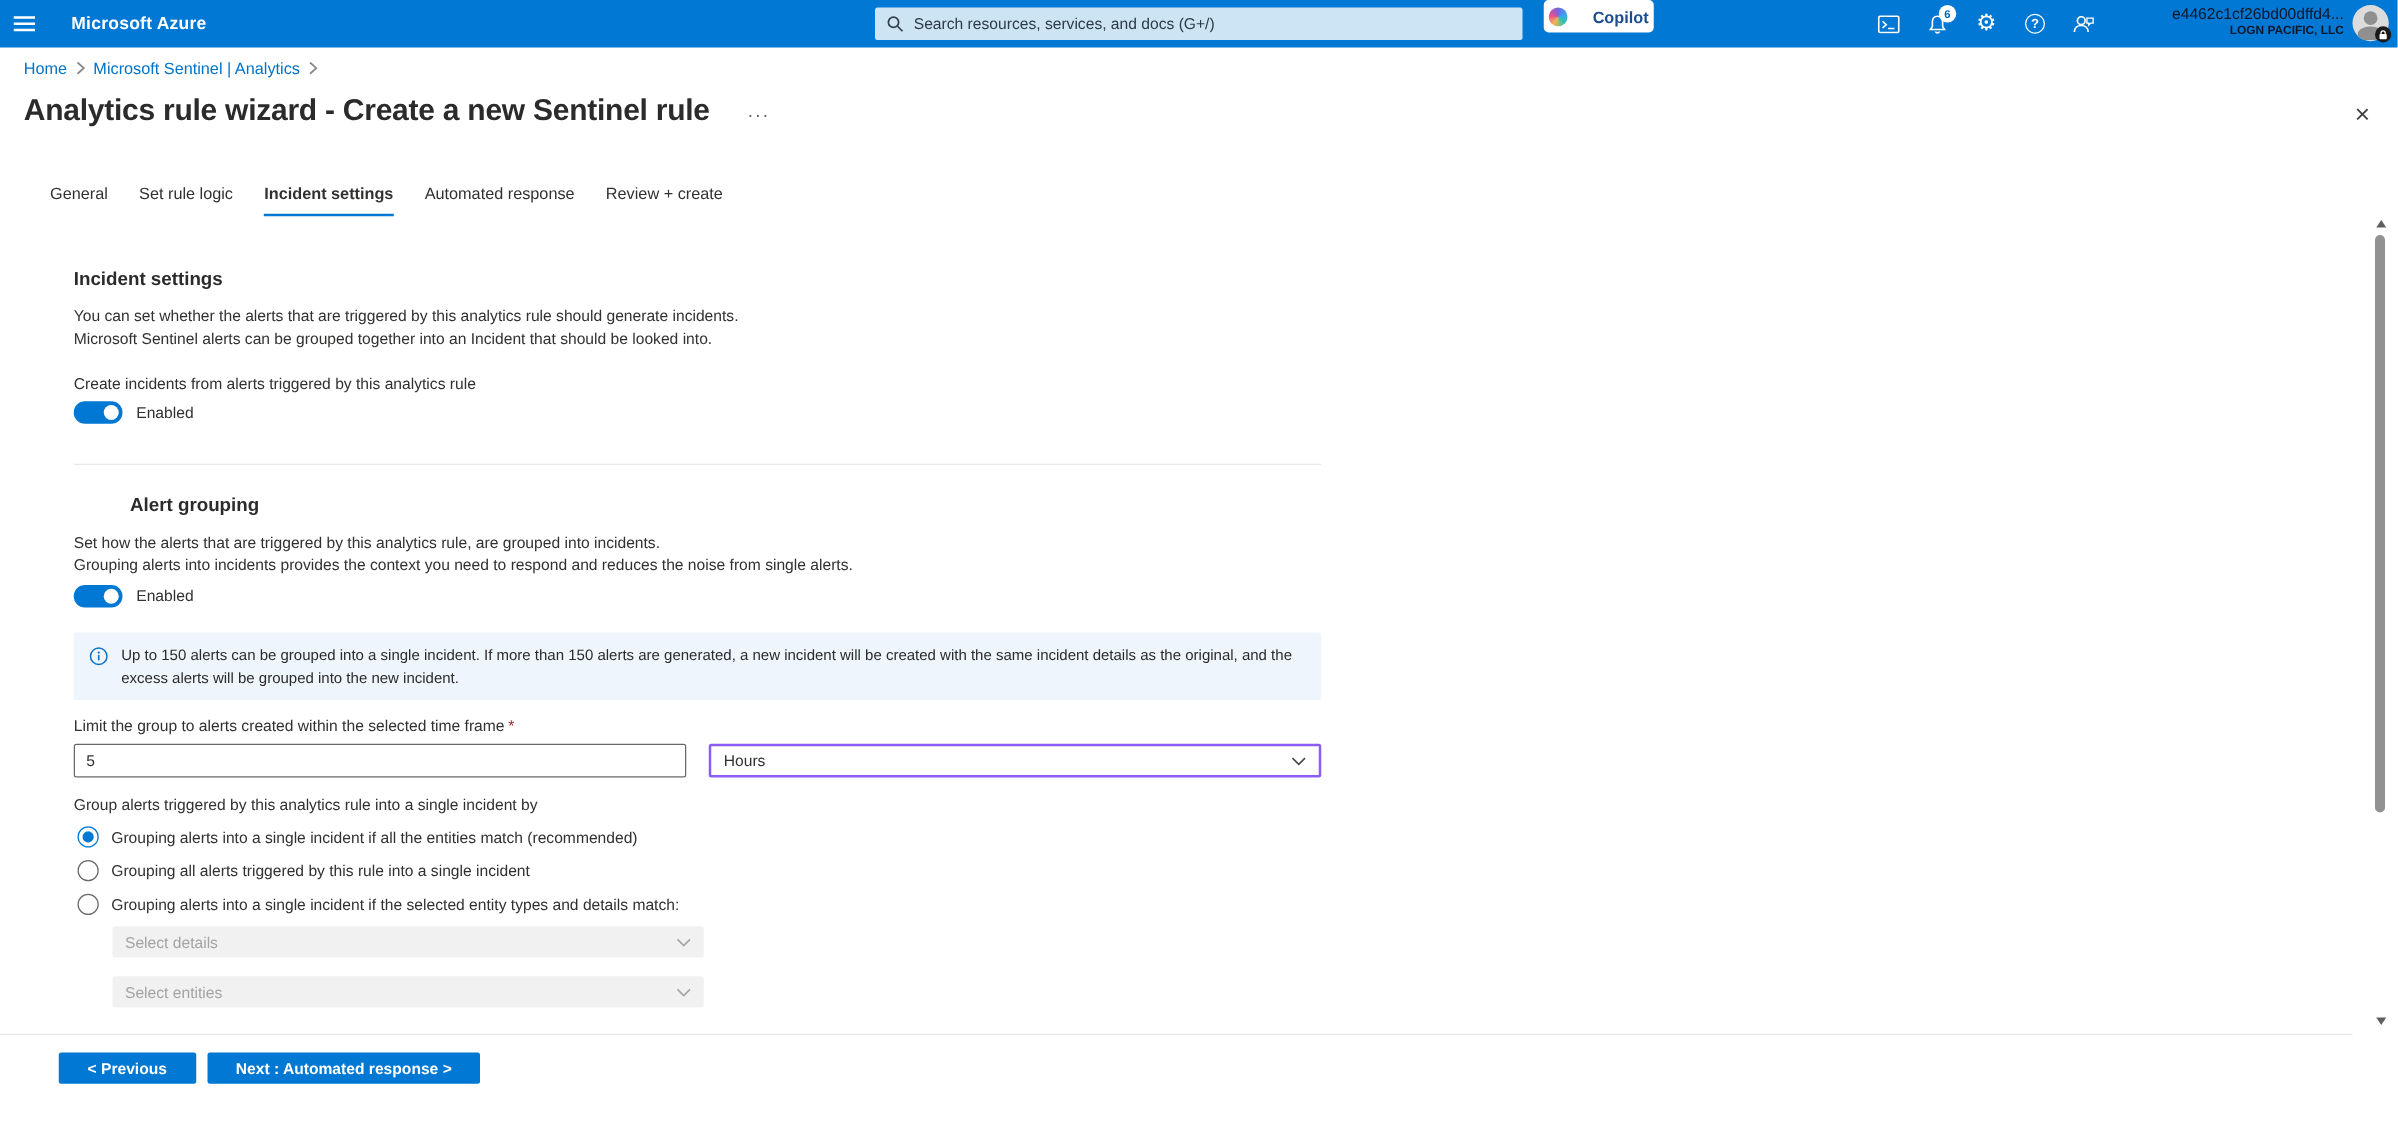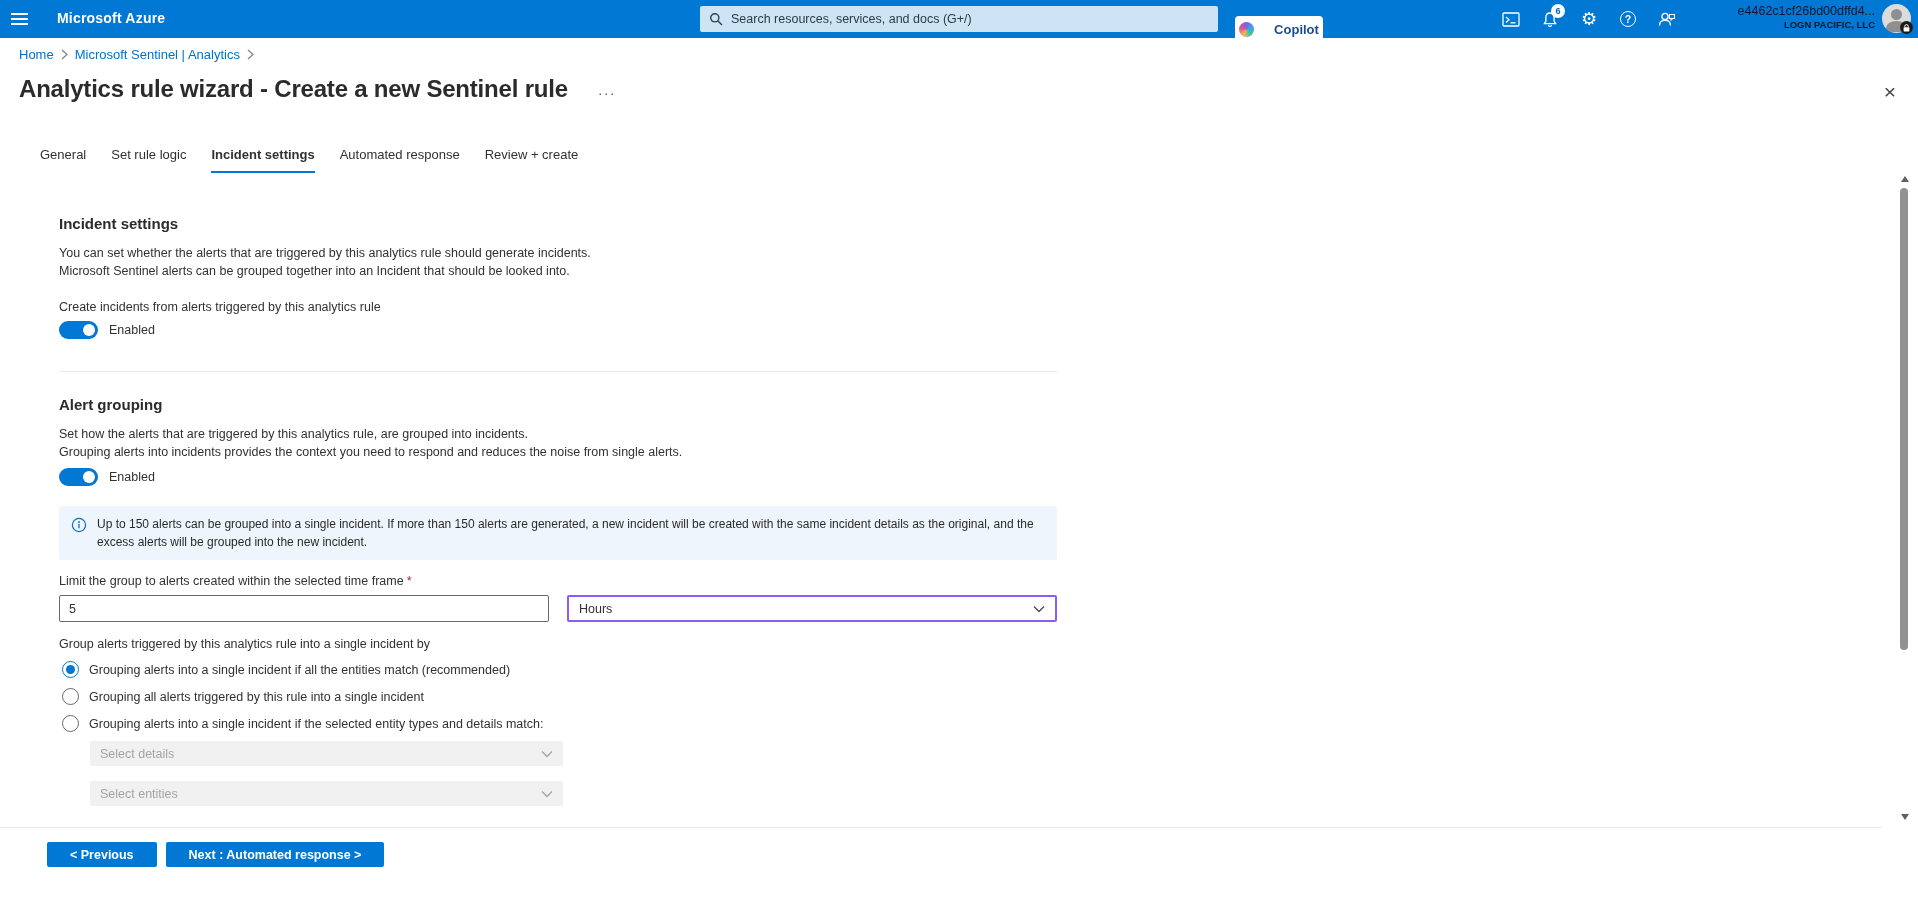--- a/index.html
+++ b/index.html
@@ -9,21 +9,21 @@
 
   
   .topbar { position:absolute; top:0; left:0; width:1918px; height:38px; background:#0078d4; z-index:10; }
   .hamburger { position:absolute; left:11px; top:9px; width:26px; height:20px; display:flex; flex-direction:column; justify-content:center; gap:3px; }
   .hamburger span { display:block; width:17px; height:2px; background:#fff; }
   .brand { position:absolute; left:57px; top:10px; color:#fff; font-size:14px; font-weight:700; letter-spacing:.2px; }
   .searchbox { position:absolute; left:700px; top:6px; width:518px; height:26px; background:#cde4f5; border-radius:2px; display:flex; align-items:center; padding:0 9px; }
   .searchbox svg { flex:0 0 auto; }
   .searchbox input { flex:1; margin-left:8px; background:transparent; border:none; outline:none; font-size:12.5px; color:#22303c; font-family:inherit; }
   .searchbox input::placeholder { color:#2c3b49; opacity:1; }
-  .copilot { position:absolute; left:1235px; top:16px; width:88px; height:26px; background:#fff; border-radius:4px; display:flex; align-items:center; justify-content:center; gap:20px; font-size:13px; font-weight:700; color:#1b4d8e; }
+  .copilot { position:absolute; left:1235px; top:0; width:88px; height:26px; background:#fff; border-radius:4px; display:flex; align-items:center; justify-content:center; gap:20px; font-size:13px; font-weight:700; color:#1b4d8e; }
   .copilot-logo { width:15px; height:15px; border-radius:50%;
     background:conic-gradient(from 210deg,#f5b651,#e5518c,#7b61e0,#3aa0f3,#35c3a9,#f5b651); }
   .topbar-icons { position:absolute; left:1496px; top:0; height:38px; display:flex; align-items:center; }
   .tb-icon { width:30px; height:38px; display:flex; align-items:center; justify-content:center; position:relative; color:#fff; margin-right:9px; }
   .badge { position:absolute; top:4px; right:0px; width:14px; height:14px; border-radius:50%; background:#fff; color:#0067b8; font-size:9px; font-weight:700; display:flex; align-items:center; justify-content:center; }
   .gear-glyph { font-size:18px; line-height:1; font-family:"DejaVu Sans",sans-serif; }
   .help-circle { width:16px; height:16px; border:1.4px solid #fff; border-radius:50%; display:flex; align-items:center; justify-content:center; font-size:10.5px; font-weight:700; }
   .account { position:absolute; right:43px; top:4px; text-align:right; color:#0f172a; }
   .acct-name { font-size:12.5px; }
   .acct-org { font-size:9.5px; font-weight:700; margin-top:1px; }
@@ -51,21 +51,21 @@
   .content { position:absolute; top:173px; left:59px; width:998px; }
   .section-h { font-size:15px; font-weight:700; color:#2b2b2b; }
   .mt-first { margin-top:42px; }
   .desc { font-size:12.5px; line-height:18px; margin-top:12px; }
   .field-label { font-size:12.5px; margin-top:20px; }
   .toggle-row { display:flex; align-items:center; gap:11px; margin-top:7px; }
   .toggle { width:39px; height:18px; border-radius:10px; background:#0078d4; position:relative; flex:0 0 auto; }
   .toggle::after { content:''; position:absolute; right:3px; top:3px; width:12px; height:12px; border-radius:50%; background:#fff; }
   .toggle-state { font-size:12.5px; }
   .divider { border-top:1px solid #e8e8e8; margin-top:32px; }
-  .section-h2 { margin-top:24px; }
+  .section-h2 { margin-top:24px;margin-left:45px; }
   .infobox { margin-top:20px; background:#eef5fc; border-radius:2px; padding:9px 12px; display:flex; gap:10px; align-items:flex-start; font-size:12px; line-height:18px; color:#2b2b2b; }
   .infobox svg { flex:0 0 auto; margin-top:2px; }
   .req { color:#a4262c; margin-left:3px; }
   .time-row { display:flex; gap:18px; margin-top:7px; }
   .time-input { width:490px; height:27px; border:1px solid #6b6966; border-radius:2px; font-size:12.5px; padding:0 9px; color:#323130; outline:none; font-family:inherit; }
   .select { width:490px; height:27px; border:2px solid #8b5cf6; border-radius:2px; display:flex; align-items:center; justify-content:space-between; padding:0 10px; font-size:12.5px; cursor:pointer; background:#fff; }
   .radio-group-label { font-size:12.5px; margin-top:15px; }
   .radio-row { display:flex; align-items:center; gap:10px; margin-top:10px; margin-left:3px; cursor:pointer; }
   .radio { width:17px; height:17px; border:1px solid #6b6966; border-radius:50%; background:#fff; flex:0 0 auto; position:relative; }
   .radio.selected { border:1px solid #0078d4; }

